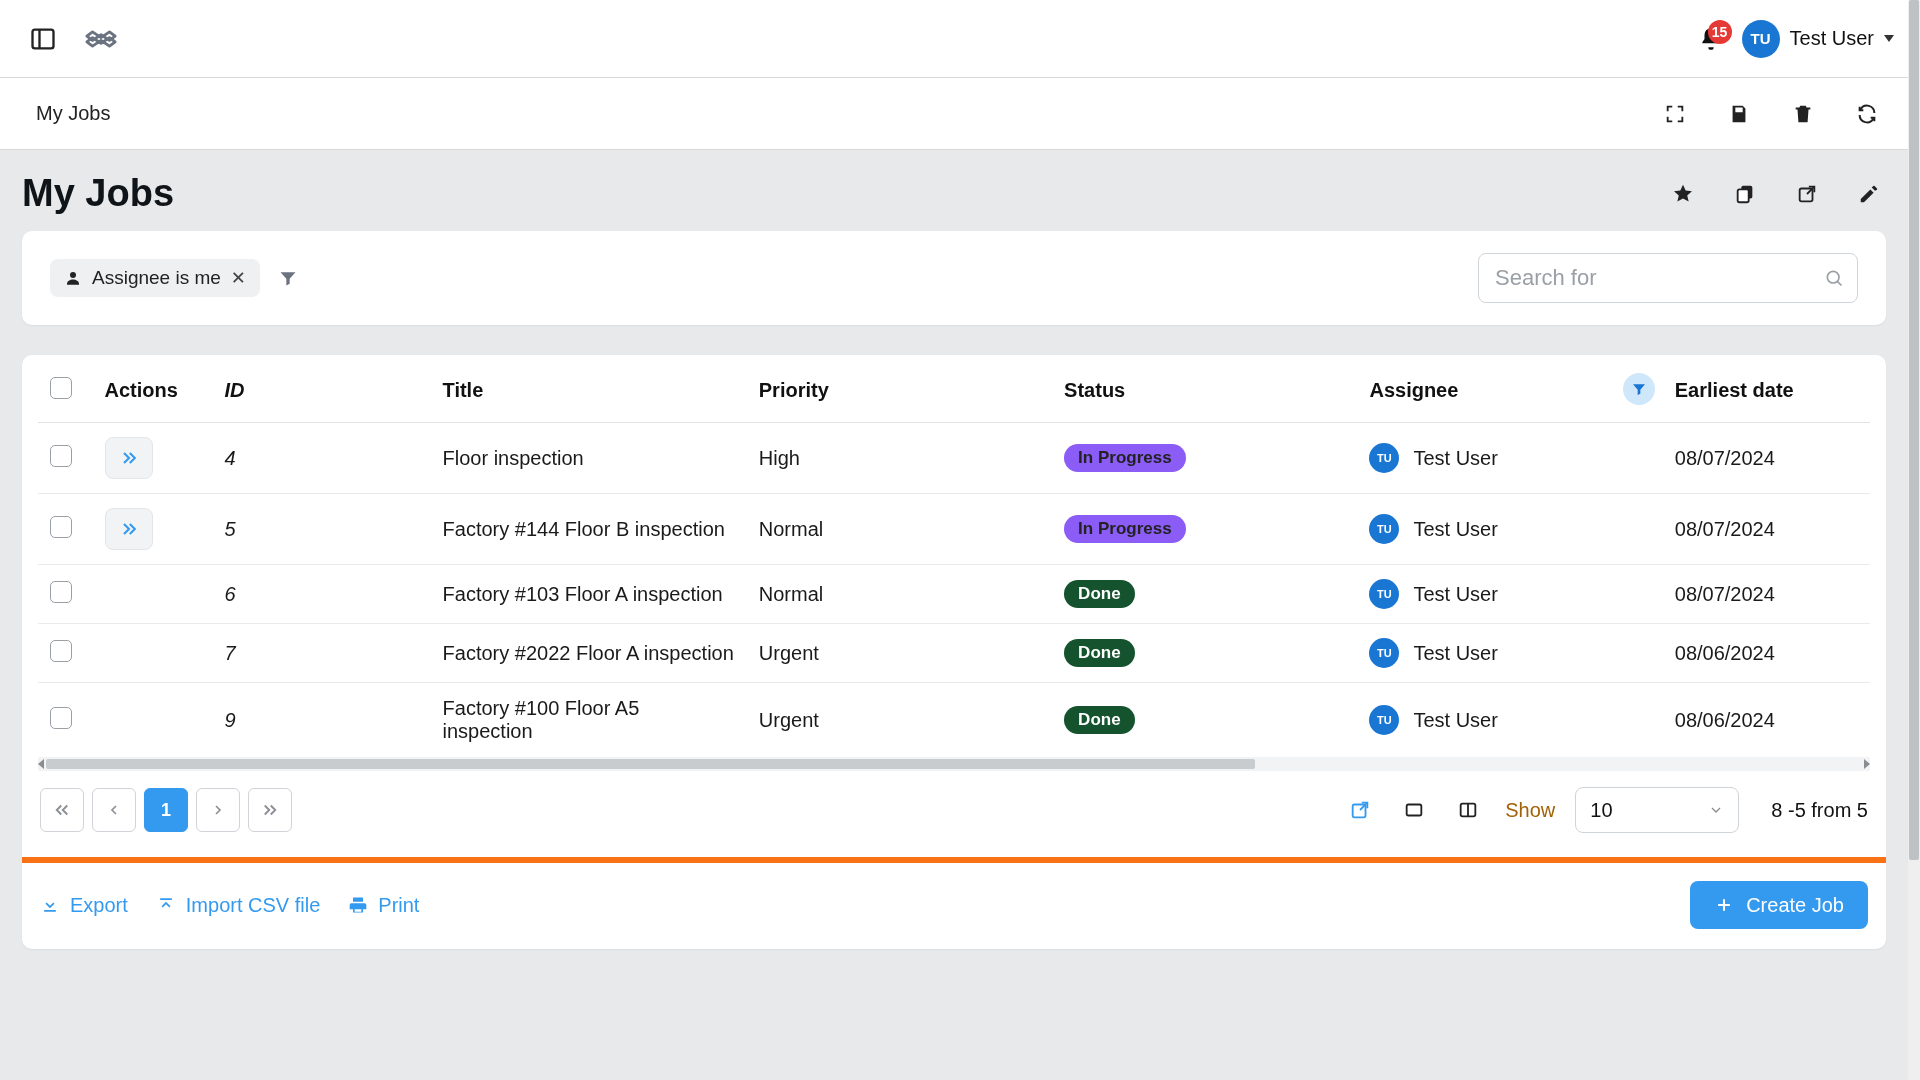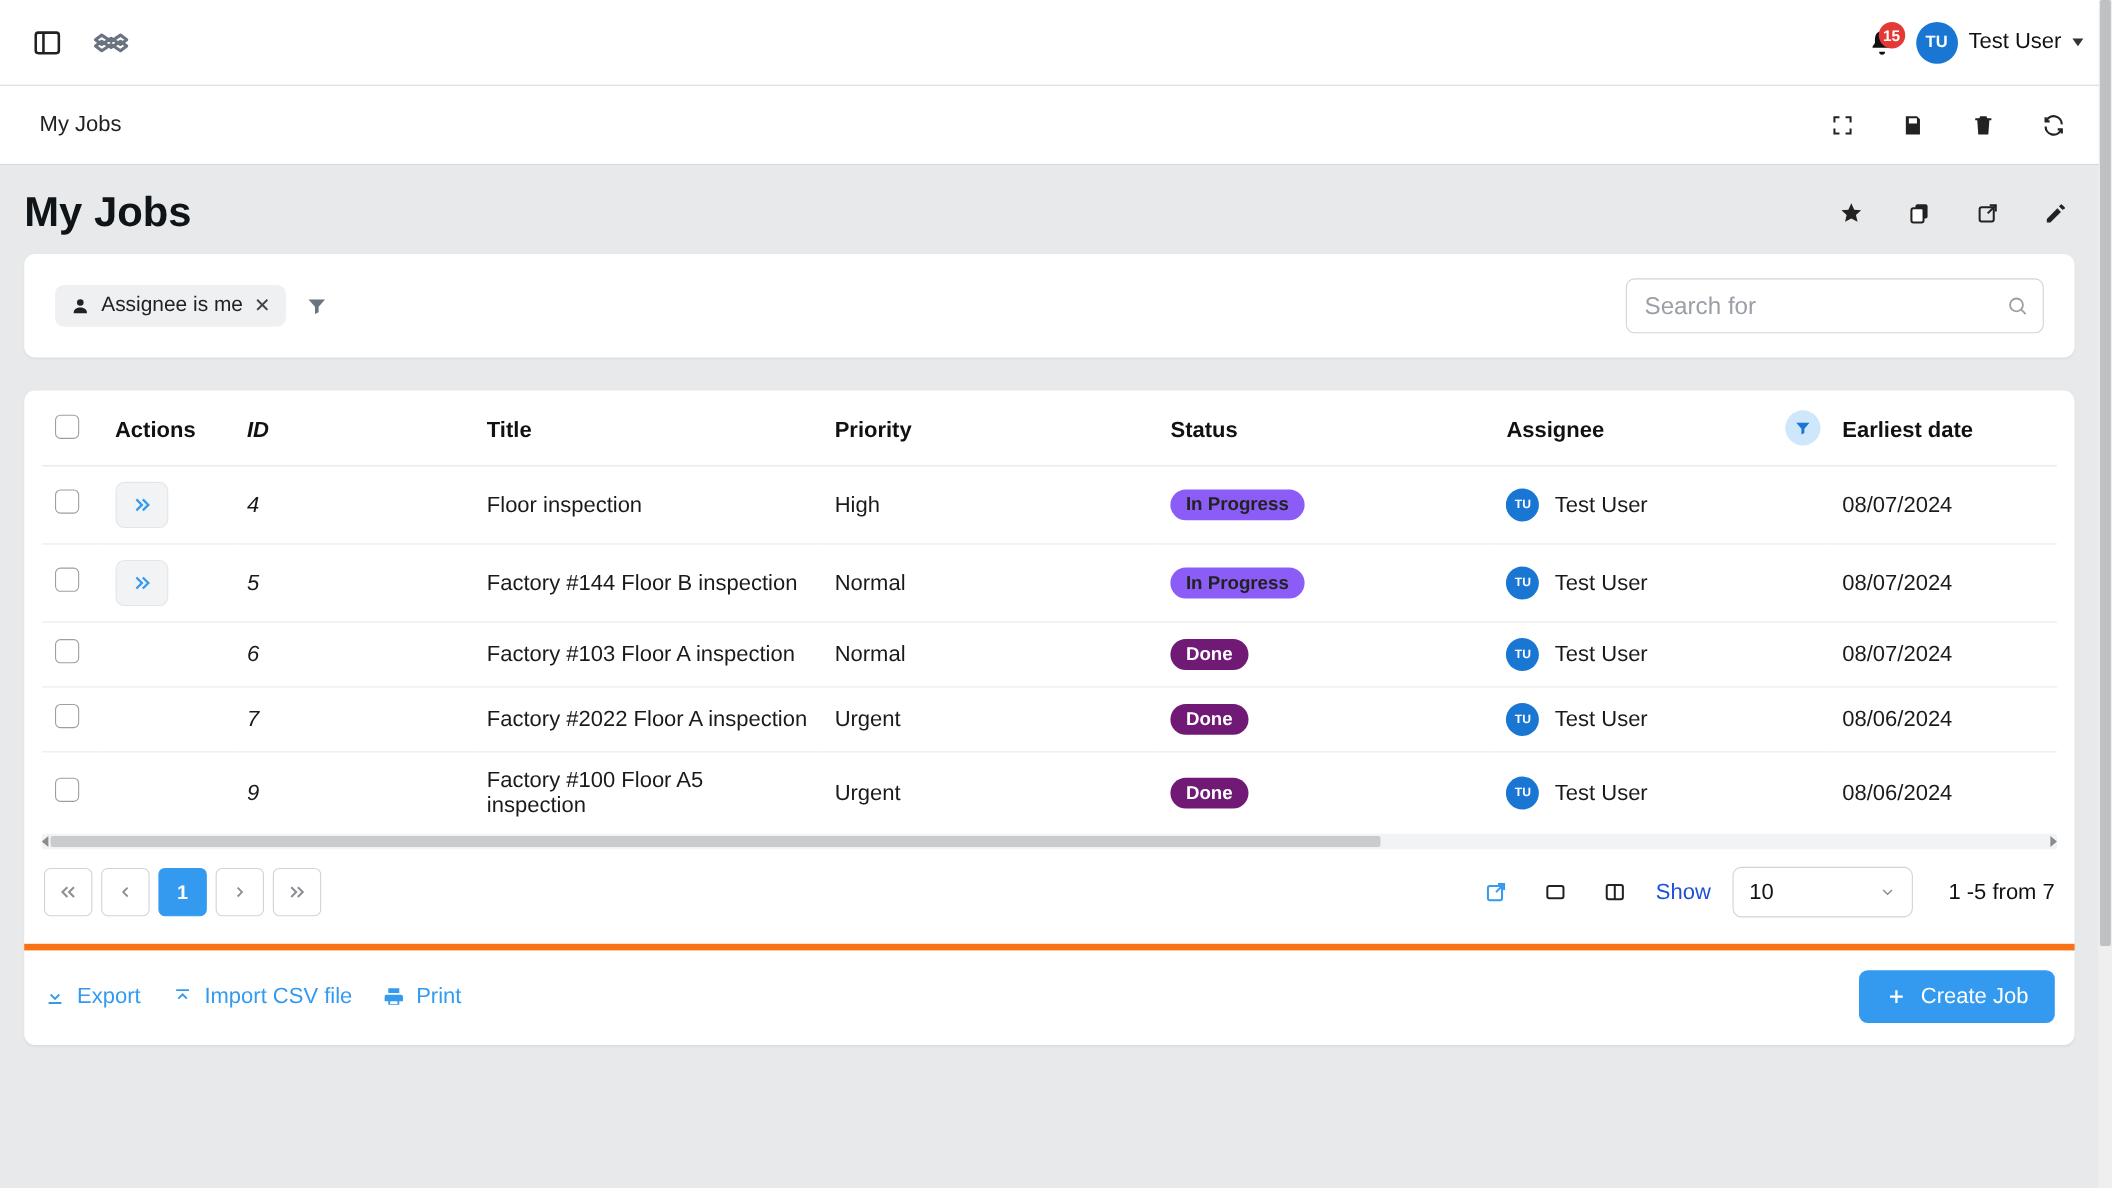--- a/index.html
+++ b/index.html
@@ -56,38 +56,38 @@
   .col-id       { width: 200px; font-style: italic; }
   .col-title    { width: 290px; }
   .col-priority { width: 280px; }
   .col-status   { width: 280px; }
   .col-assignee { width: 280px; }
   .col-date     { width: 190px; }
   .checkbox { width: 22px; height: 22px; border: 1.5px solid #9aa0a6; border-radius: 5px; background: #fff; display: inline-block; cursor: pointer; }
   .row-action-btn { width: 48px; height: 42px; background: #f1f3f5; border: 1px solid #e3e6e9; border-radius: 8px; display: flex; align-items: center; justify-content: center; color: #339af0; cursor: pointer; }
   .status-pill { display: inline-block; padding: 4px 14px; border-radius: 999px; font-size: 17px; font-weight: 700; color: #222; }
   .status-inprogress { background: #8b5cf6; }
-  .status-done { background: #701a75; color: #fff; }
+  .status-done { background: #14532d; color: #fff; }
   .assignee-cell { display: flex; align-items: center; gap: 14px; }
   .mini-avatar { width: 30px; height: 30px; border-radius: 50%; background: #1976d2; color: #fff; font-size: 11px; font-weight: 700; display: flex; align-items: center; justify-content: center; }
   .filter-pill { position: absolute; left: -24px; top: 50%; transform: translate(-50%, -50%); width: 32px; height: 32px; border-radius: 50%; background: #cfe7fb; display: flex; align-items: center; justify-content: center; color: #1976d2; }
 
   .hscroll { height: 14px; margin: 0 16px; background: #f2f3f4; position: relative; border-radius: 2px; }
   .hscroll .thumb { position: absolute; left: 8px; top: 2px; height: 10px; width: 66%; background: #c9ccce; border-radius: 2px; }
   .hscroll::before, .hscroll::after { content: ''; position: absolute; top: 2px; width: 0; height: 0; border-top: 5px solid transparent; border-bottom: 5px solid transparent; }
   .hscroll::before { left: 0; border-right: 6px solid #8a8d90; }
   .hscroll::after  { right: 0; border-left: 6px solid #8a8d90; }
 
   .pager-row { display: flex; align-items: center; padding: 16px 18px; gap: 18px; }
   .pager { display: flex; gap: 8px; }
   .pager-btn { width: 44px; height: 44px; border: 1px solid #d0d4d8; border-radius: 6px; display: flex; align-items: center; justify-content: center; color: #8b8f93; background: #fff; cursor: pointer; }
   .pager-btn.active { background: #339af0; color: #fff; border-color: #339af0; font-weight: 600; }
   .pager-row .spacer { flex: 1; }
   .view-tools { display: flex; align-items: center; gap: 20px; }
-  .show-label { font-size: 20px; color: #1d4ed8; }
+  .show-label { font-size: 20px; color: #a16207; }
   .page-size { width: 164px; height: 46px; border: 1px solid #cfd4d9; border-radius: 8px; display: flex; align-items: center; justify-content: space-between; padding: 0 14px; font-size: 20px; cursor: pointer; background: #fff; }
   .page-size svg { color: #8b8f93; }
   .range-label { font-size: 20px; color: #111; margin-left: 12px; }
 
   .footer-row { border-top: 6px solid #f97316; margin-top: 8px; padding: 18px 18px 20px; display: flex; align-items: center; gap: 28px; }
   .link-btn { display: flex; align-items: center; gap: 10px; color: #339af0; font-size: 20px; cursor: pointer; }
   .footer-row .spacer { flex: 1; }
   .primary-btn { background: #339af0; color: #fff; border: none; border-radius: 8px; height: 48px; padding: 0 24px; font-size: 20px; display: flex; align-items: center; gap: 12px; cursor: pointer; }
 
   
@@ -377,21 +377,21 @@
               <line x1="12" y1="5" x2="12" y2="19"></line>
             </svg>
         </div>
         <span class="show-label">Show</span>
         <div class="page-size">
           <span>10</span>
           <svg width="16" height="16" viewBox="0 0 24 24" fill="none" stroke="currentColor" stroke-width="2">
               <path d="M6 9l6 6 6-6"></path>
             </svg>
         </div>
-        <span class="range-label">1 -5 from 7</span>
+        <span class="range-label">8 -5 from 5</span>
       </div>
     </div>
 
     <div class="footer-row">
       <div class="link-btn">
         <svg width="20" height="20" viewBox="0 0 24 24" fill="currentColor">
             <path d="M12 3v10l4-4 1.4 1.4L12 16 6.6 10.4 8 9l4 4V3h0zM5 18h14v2H5v-2z"></path>
           </svg>
         <span>Export</span>
       </div>

